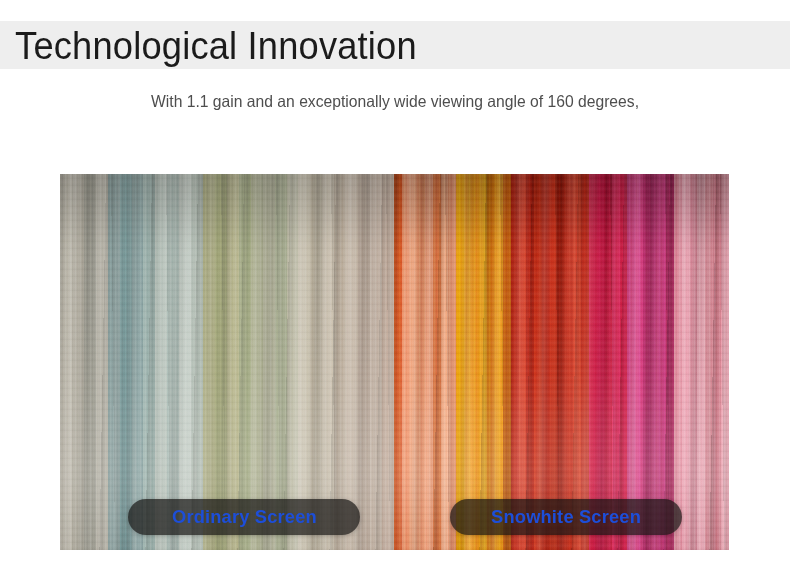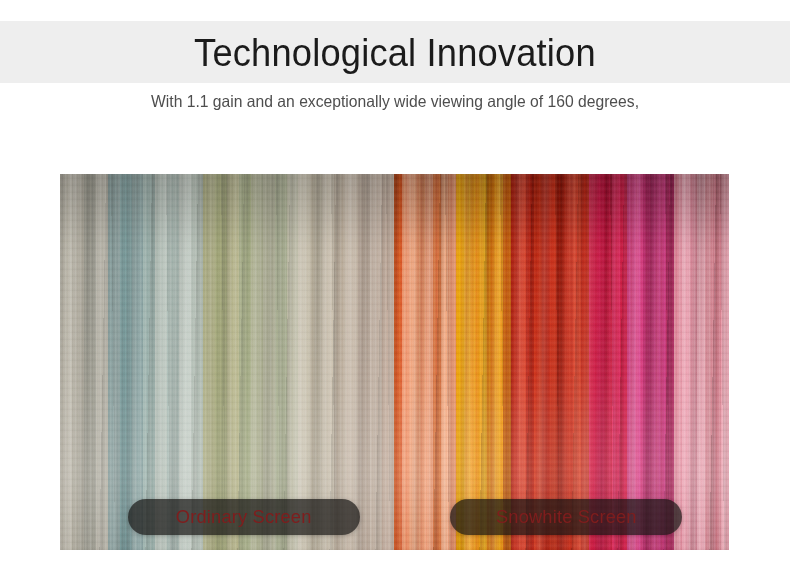--- a/index.html
+++ b/index.html
@@ -15,25 +15,24 @@
     font-family: "Liberation Sans", sans-serif;
     -webkit-font-smoothing: antialiased;
   }
 
   
   #header-band {
     position: absolute;
     left: 0;
     top: 21px;
     width: 790px;
-    height: 62px;
+    height: 48px;
     background: #eeeeee;
     display: flex;
     align-items: center;
-    justify-content: center;
   }
   #page-title {
     font-family: "Liberation Sans", sans-serif;
     font-size: 39px;
     font-weight: 300;
     letter-spacing: 0.2px;
     color: #1b1b1b;
     line-height: 1;
     transform: scaleX(0.93);
     white-space: nowrap;
@@ -167,24 +166,24 @@
   }
 
   
   .pill {
     position: absolute;
     border-radius: 999px;
     background: rgba(22,20,18,0.70);
     display: flex;
     align-items: center;
     justify-content: center;
-    color: #7f1d1d;
+    color: #1d4ed8;
     font-family: "Liberation Sans", sans-serif;
     font-size: 19px;
-    font-weight: 400;
+    font-weight: 700;
     letter-spacing: 0.2px;
     white-space: nowrap;
     box-shadow: 0 1px 5px rgba(0,0,0,0.22);
   }
   #ordinary-screen-pill {
     left: 128px;
     top: 499px;
     width: 232px;
     height: 36px;
   }

